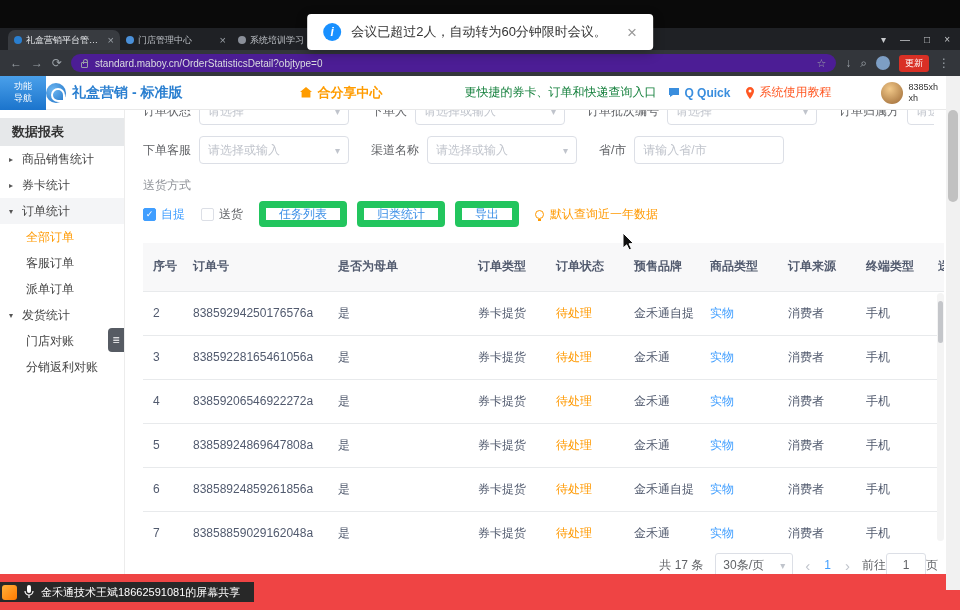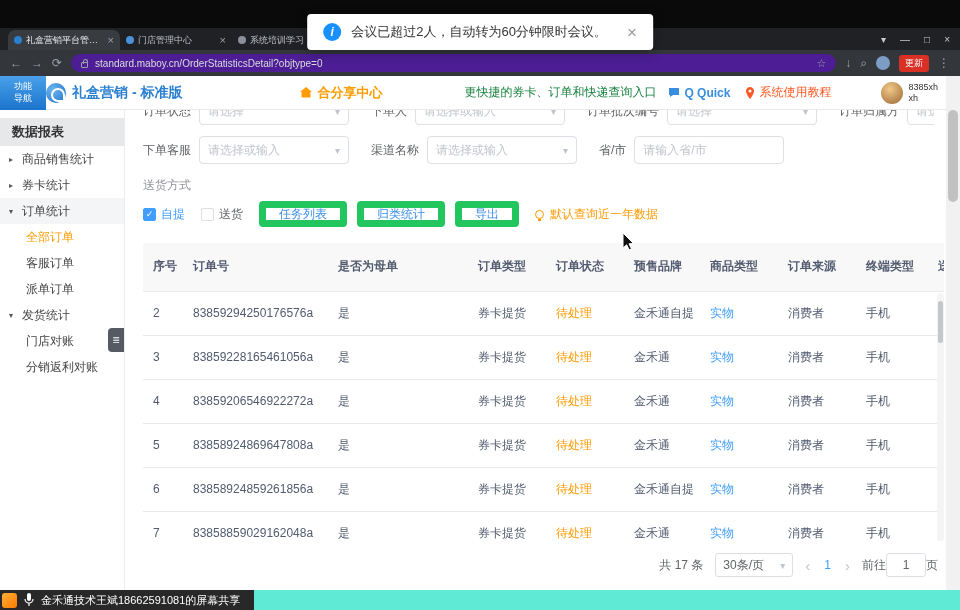--- a/index.html
+++ b/index.html
@@ -110,21 +110,21 @@
   .pg-arrow{color:#c0c4cc;font-size:15px;cursor:pointer;line-height:1}
   .pg-current{color:#409eff;cursor:pointer;padding:0 2px}
   .goto-wrap{display:flex;align-items:center;}
   .goto-input{width:40px;height:24px;border:1px solid #dcdfe6;border-radius:3px;text-align:center;font-size:12px;color:#606266;outline:none}
 
   
   .page-scroll{position:absolute;right:0;top:76px;bottom:20px;width:14px;background:#f1f1f1;z-index:4}
   .page-thumb{position:absolute;top:34px;left:2px;width:10px;height:92px;background:#c1c1c1;border-radius:5px}
 
   
-  .bottom-bar{position:absolute;left:0;right:0;bottom:0;height:20px;background:#5eead4;display:flex;align-items:center}
+  .bottom-bar{position:absolute;left:0;right:0;bottom:0;height:36px;background:#ef4444;display:flex;align-items:center}
   .share-pill{height:20px;background:#282828;display:flex;align-items:center;gap:7px;padding:0 14px 0 2px}
   .app-badge{width:15px;height:15px;border-radius:3px;background:linear-gradient(135deg,#ffb03a,#ff7a00);flex:none}
   .share-text{color:#fff;font-size:11px;white-space:nowrap}
 
   .cursor{position:absolute;left:622px;top:232px;z-index:80;pointer-events:none}
 </style>
 </head>
 <body>
 
 <div class="meeting-bar"></div>

